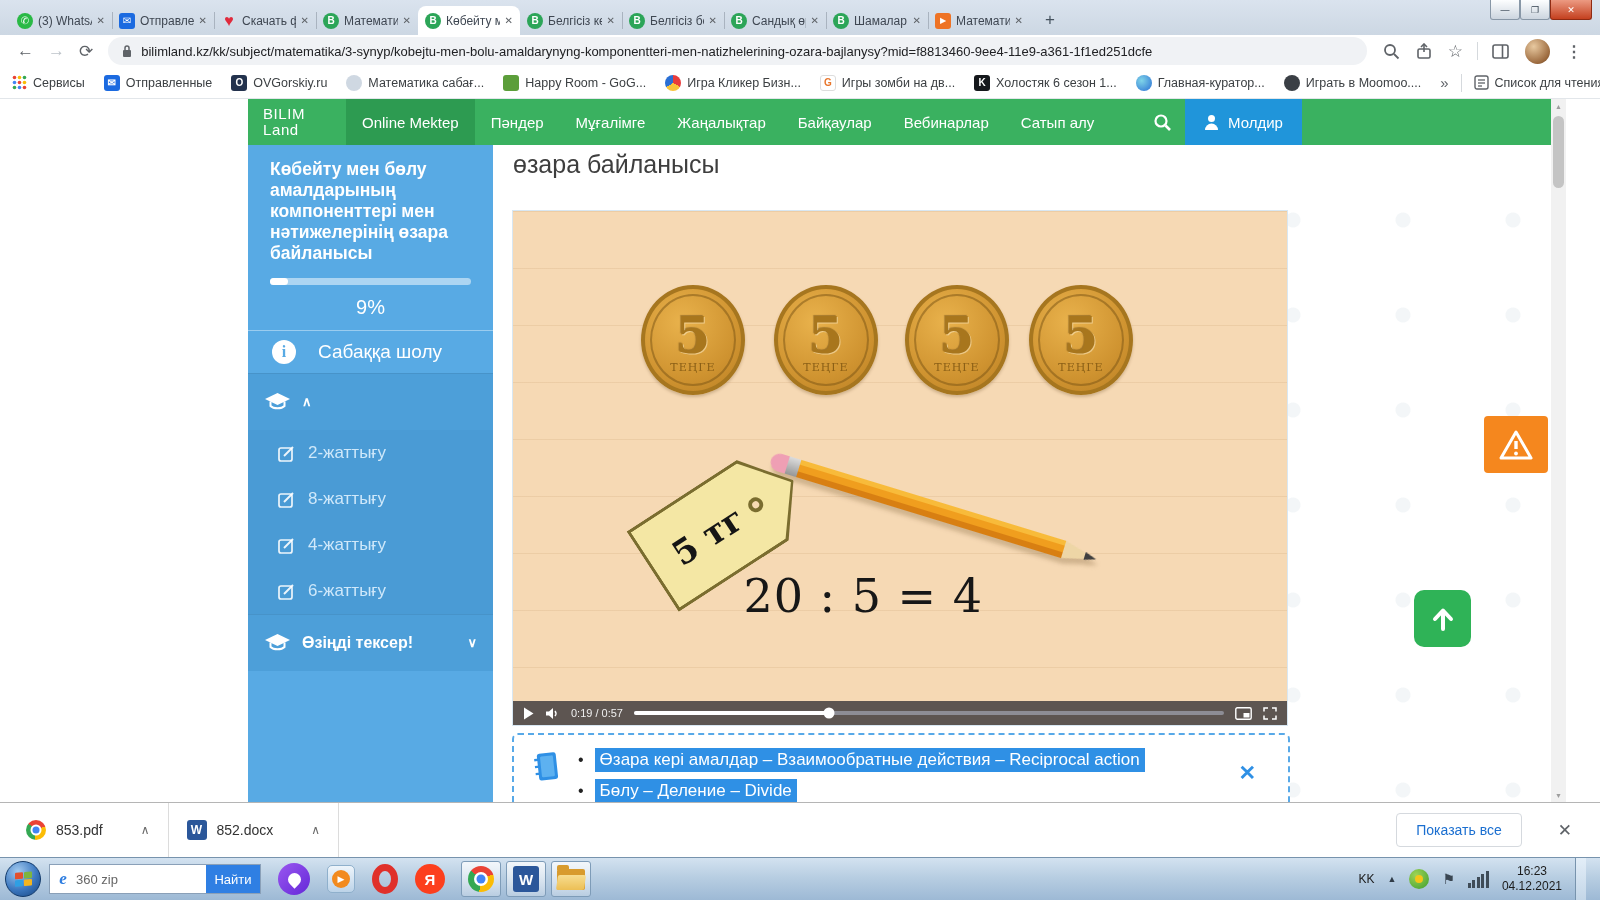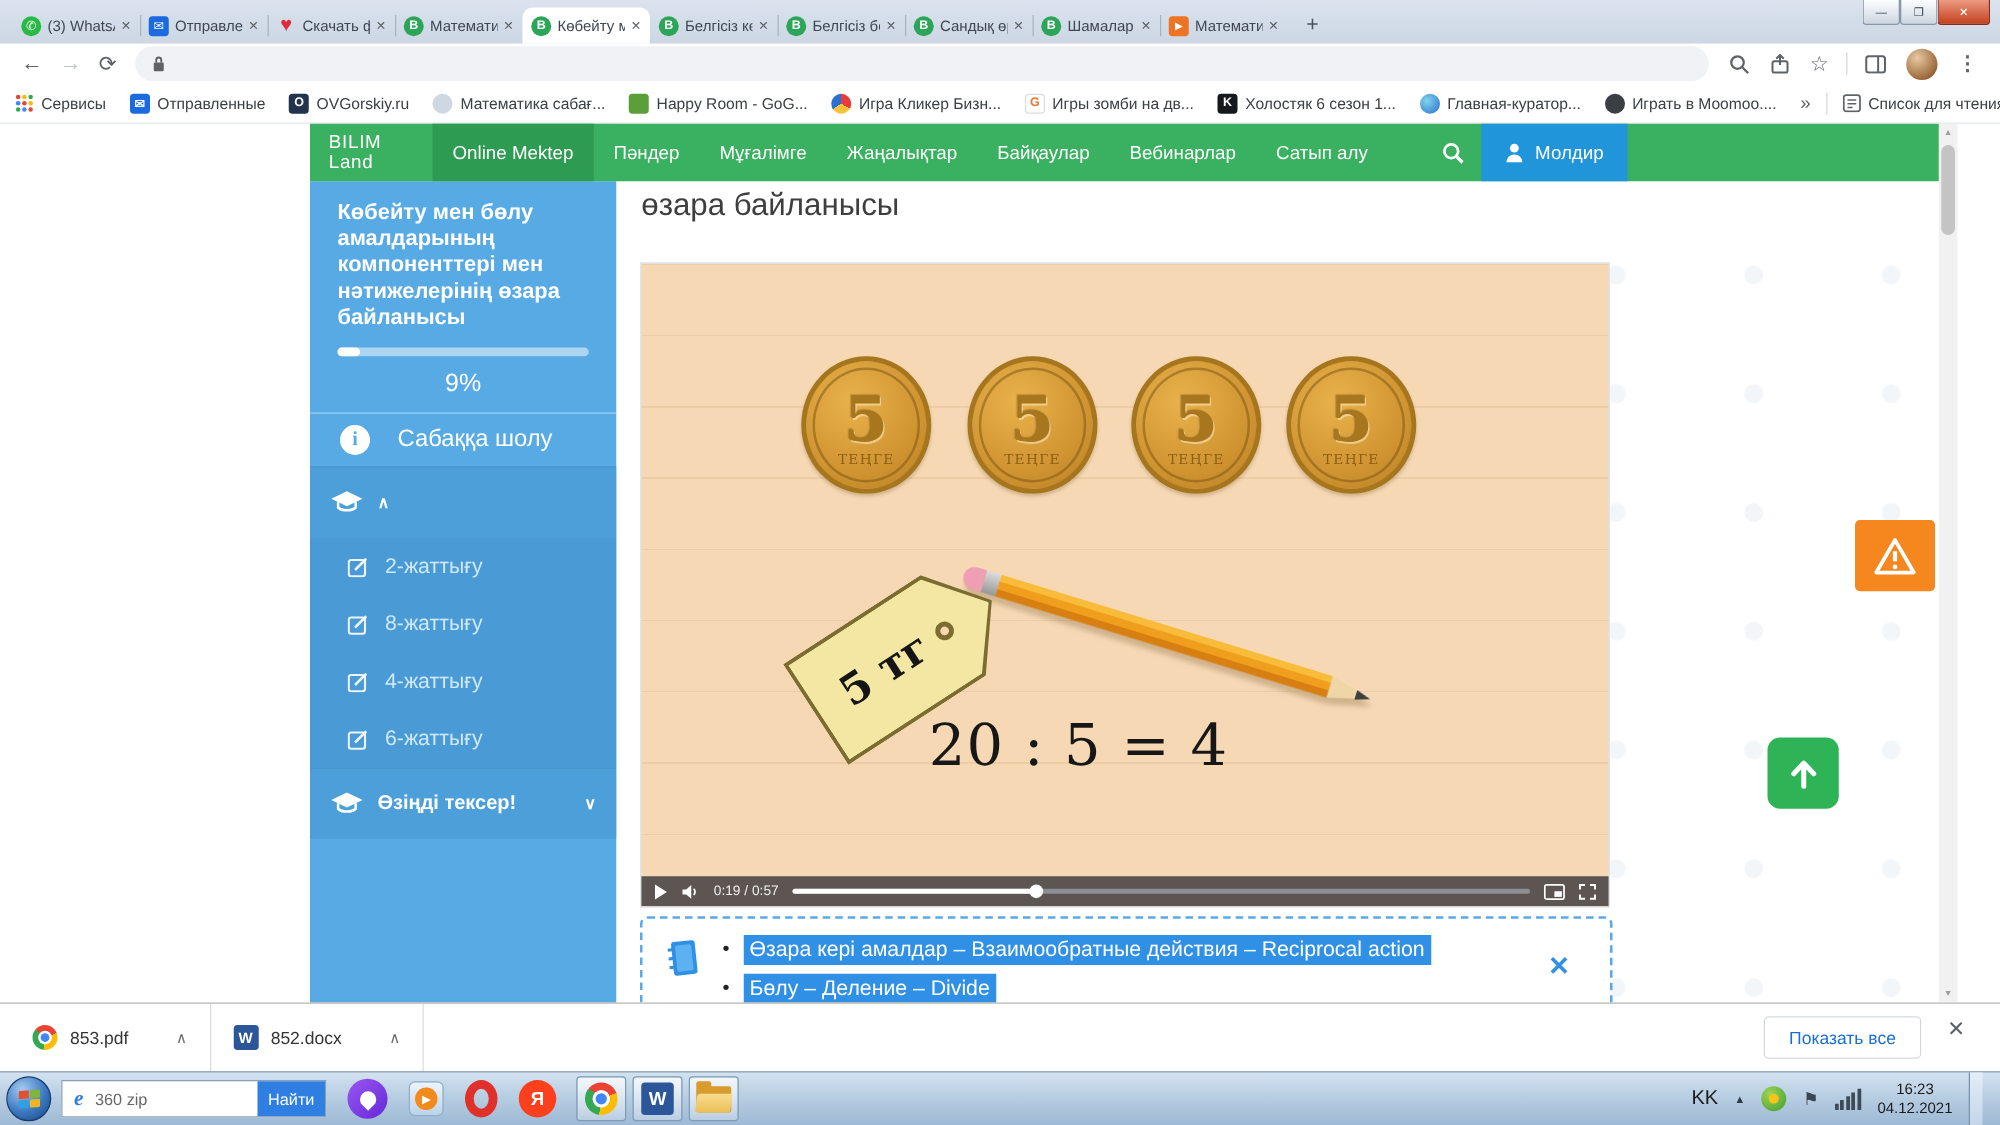--- a/index.html
+++ b/index.html
@@ -127,21 +127,21 @@
   transform:rotate(-33deg); }
 .tag-outer { position:absolute; inset:0; clip-path:polygon(0 0,78% 0,100% 50%,78% 100%,0 100%);
   background:#7a6d2f; }
 .tag-inner { position:absolute; inset:3px; clip-path:polygon(0 0,78% 0,100% 50%,78% 100%,0 100%);
   background:#f4e7a4; }
 .tag-hole { position:absolute; left:73%; top:50%; transform:translate(-50%,-50%);
   width:15px; height:15px; border-radius:50%; border:4px solid #7a6d2f; background:#f6d9b4; }
 .tag-text { position:absolute; left:16px; top:50%; transform:translateY(-50%); width:100px;
   text-align:center; font-family:"DejaVu Serif",serif; font-weight:bold; font-size:34px; color:#151515; }
 
-.equation { position:absolute; left:230px; top:358px; width:240px; text-align:left;
+.equation { position:absolute; left:230px; top:358px; width:240px; text-align:right;
   font-family:"DejaVu Serif",serif; font-size:46px; color:#171717; letter-spacing:1px; }
 
 .vcontrols { position:absolute; left:0; right:0; bottom:0; height:24px; background:#5d5551;
   display:flex; align-items:center; padding:0 10px; gap:11px; }
 .vtime { font-size:11px; color:#efefef; white-space:nowrap;text-align:center; }
 .vprogress { flex:1; height:4px; background:#8d8d95; border-radius:2px; position:relative; }
 .vfill { height:4px; background:#fff; border-radius:2px; }
 .vthumb { position:absolute; top:50%; transform:translate(-50%,-50%); width:11px; height:11px;
   border-radius:50%; background:#fff; }
 
@@ -174,21 +174,21 @@
 .dl-chev { font-size:12px; color:#6a6a6a; margin-left:28px; }
 .dl-sep { width:1px; height:54px; background:#dcdcdc; margin:0 8px; }
 .chrome-logo { width:20px; height:20px; border-radius:50%; position:relative;
   background:conic-gradient(from -50deg,#ea4335 0 33%,#fbbc05 33% 66%,#34a853 66% 100%); }
 .chrome-logo::before { content:""; position:absolute; left:50%; top:50%; transform:translate(-50%,-50%);
   width:11px; height:11px; border-radius:50%; background:#fff; }
 .chrome-logo::after { content:""; position:absolute; left:50%; top:50%; transform:translate(-50%,-50%);
   width:7px; height:7px; border-radius:50%; background:#4285f4; }
 .word-ico { width:20px; height:20px; border-radius:3px; background:#2b579a; color:#fff;
   display:flex; align-items:center; justify-content:center; font-size:12px; font-weight:bold; }
-.dl-right { margin-left:auto; display:flex; align-items:flex-start; gap:21px; padding-right:12px; }
+.dl-right { margin-left:auto; display:flex; align-items:center; gap:36px; padding-right:12px; }
 .showall { border:1px solid #d5d9de; border-radius:4px; padding:8px 19px; color:#1b6fd0;
   font-size:14px; background:#fff; }
 .dl-close { color:#5f6368; font-size:17px; }
 
 
 .taskbar { position:absolute; left:0; top:857px; width:1600px; height:43px;
   background:linear-gradient(180deg,#d3e2f0 0%,#b8cee2 45%,#9db9d5 100%);
   border-top:1px solid #7793ad; display:flex; align-items:center; padding-left:5px; z-index:20; }
 .orb { width:36px; height:36px; border-radius:50%; border:1px solid #123a6b;
   background:radial-gradient(circle at 35% 28%,#a3cbf0,#3c78c0 55%,#16437e);
@@ -219,21 +219,21 @@
 .chrome-logo.big::before { width:14px; height:14px; }
 .chrome-logo.big::after { width:9px; height:9px; }
 .word-ico.big { width:26px; height:26px; font-size:15px; }
 .folder { position:relative; width:28px; height:21px; }
 .folder-back { position:absolute; inset:0; background:#d89b2e; border-radius:2px; }
 .folder-back::before { content:""; position:absolute; left:0; top:-4px; width:12px; height:5px;
   background:#d89b2e; border-radius:2px 2px 0 0; }
 .folder-front { position:absolute; left:0; bottom:0; width:28px; height:15px;
   background:linear-gradient(#f7dd90,#ecbf55); border-radius:2px; transform:skewX(-8deg); }
 .tray { margin-left:auto; display:flex; align-items:center; gap:13px; padding-right:14px; }
-.tray-lang { font-size:16px; color:#1b1b1b; }
+.tray-lang { font-size:12px; color:#1b1b1b; }
 .tray-up { font-size:9px; color:#2f3b47; }
 .shield360 { width:20px; height:20px; border-radius:50%;
   background:radial-gradient(circle at 35% 30%,#9ed456,#3f9e2f); position:relative; }
 .shield360::after { content:""; position:absolute; left:6px; top:6px; width:8px; height:8px;
   border-radius:50%; background:#f5c518; }
 .sigbars { display:flex; align-items:flex-end; gap:1.5px; }
 .sigbars span { width:3px; background:#3f4c58; }
 .tray-flag { font-size:14px; color:#3a4652; }
 .clock { text-align:center; font-size:12px; line-height:15px; color:#1b1b1b; }
 .showdesk { width:11px; height:43px; border-left:1px solid #7793ad;
@@ -307,20 +307,21 @@
 
   <div class="toolbar">
     <span class="navbtn">←</span>
     <span class="navbtn disabled">→</span>
     <span class="navbtn">⟳</span>
     <div class="urlpill">
       <svg width="12" height="14">
         <rect x="2" y="6" width="8" height="7" rx="1" fill="#5f6368"></rect>
         <path d="M4 6 V4 a2 2 0 0 1 4 0 V6" fill="none" stroke="#5f6368" stroke-width="1.5"></path>
       </svg>
+      <span class="url-text">bilimland.kz/kk/subject/matematika/3-synyp/kobejtu-men-bolu-amaldarynyng-komponentteri-men-natizhelerining-ozara-bajlanysy?mid=f8813460-9ee4-11e9-a361-1f1ed251dcfe</span>
     </div>
     <span class="tool-ico">
       <svg width="17" height="17">
           <circle cx="7" cy="7" r="5" fill="none" stroke="#5f6368" stroke-width="1.8"></circle>
           <line x1="11" y1="11" x2="15.5" y2="15.5" stroke="#5f6368" stroke-width="1.8"></line>
         </svg>
     </span>
     <span class="tool-ico">
       <svg width="16" height="17">
           <rect x="2" y="6" width="12" height="9" rx="1.5" fill="none" stroke="#5f6368" stroke-width="1.6"></rect>

